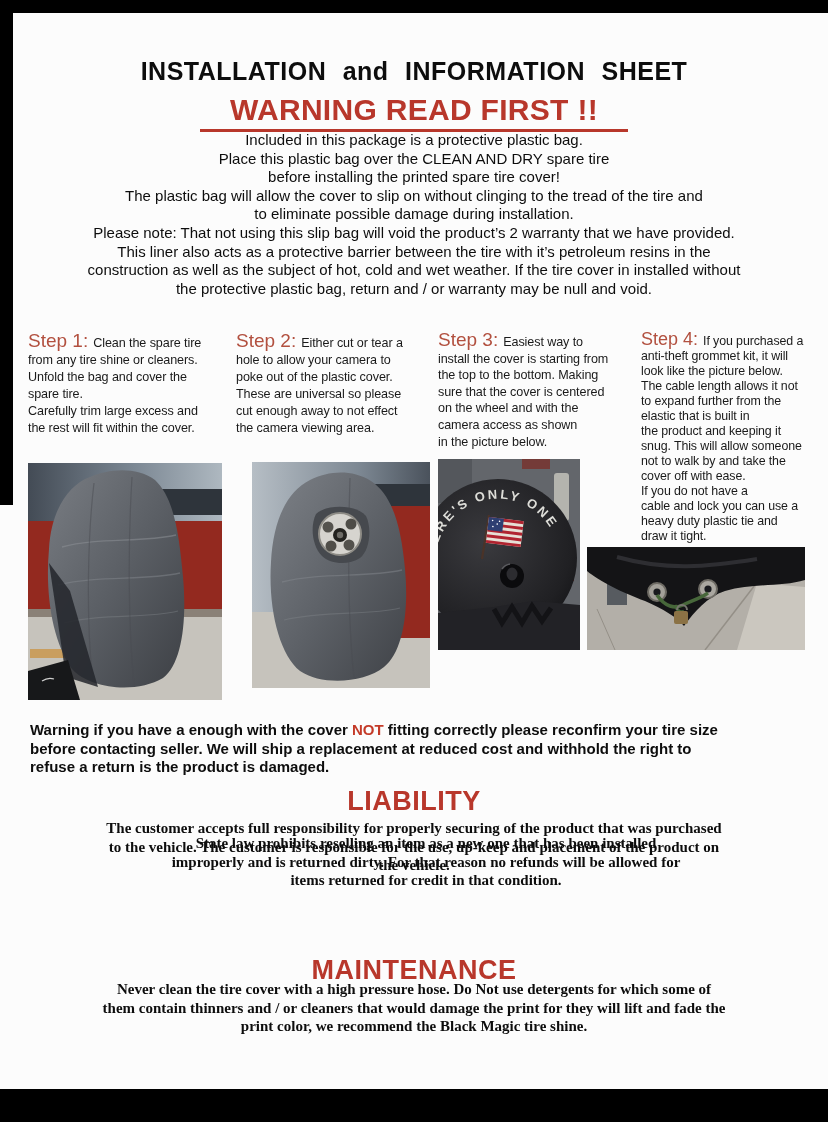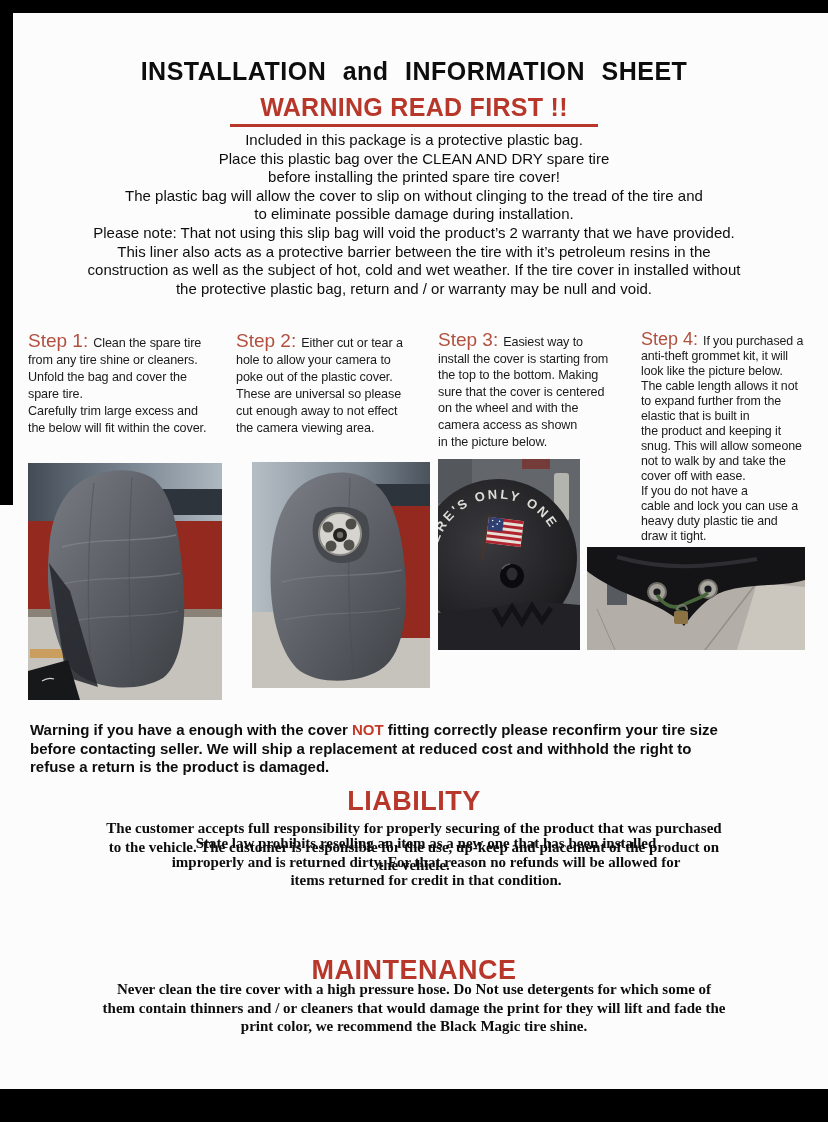--- a/index.html
+++ b/index.html
@@ -18,21 +18,21 @@
   .bar-top{top:0;left:0;width:828px;height:13px;}
   .bar-bottom{left:0;top:1089px;width:828px;height:33px;}
   .bar-left{left:0;top:13px;width:13px;height:492px;}
 
   .page-title{
     position:absolute;top:57px;left:0;width:100%;margin:0;text-align:center;
     font-size:25px;font-weight:bold;letter-spacing:.5px;word-spacing:9px;
   }
   .warning-heading{
     position:absolute;top:93px;left:0;width:100%;margin:0;text-align:center;
-    font-size:25px;font-weight:bold;color:var(--red);letter-spacing:.3px;
+    font-size:30px;font-weight:bold;color:var(--red);letter-spacing:.3px;
   }
   .warning-heading span{display:inline-block;padding:0 30px 2px 30px;border-bottom:3px solid var(--red);}
 
   .intro{
     position:absolute;top:131px;left:0;width:828px;text-align:center;
     font-size:15px;font-weight:normal;line-height:18.6px;white-space:pre-line;
   }
 
   .step{
     position:absolute;top:332px;white-space:pre-line;
@@ -94,21 +94,21 @@
 Please note: That not using this slip bag will void the product’s 2 warranty that we have provided.
 This liner also acts as a protective barrier between the tire with it’s petroleum resins in the
 construction as well as the subject of hot, cold and wet weather.  If the tire cover in installed without
 the protective plastic bag, return and / or warranty may be null and void.</div>
 
   <div class="step" id="step1"><span class="step-label">Step 1:</span><span class="step-text">Clean the spare tire
 from any tire shine or cleaners.
 Unfold the bag and cover the
 spare tire.
 Carefully trim large excess and
-the below will fit within the cover.</span></div>
+the rest will fit within the cover.</span></div>
 
   <div class="step" id="step2"><span class="step-label">Step 2:</span><span class="step-text">Either cut or tear a
 hole to allow your camera to
 poke out of the plastic cover.
 These are universal so please
 cut enough away to not effect
 the camera viewing area.</span></div>
 
   <div class="step" id="step3"><span class="step-label">Step 3:</span><span class="step-text">Easiest way to
 install the cover is starting from

